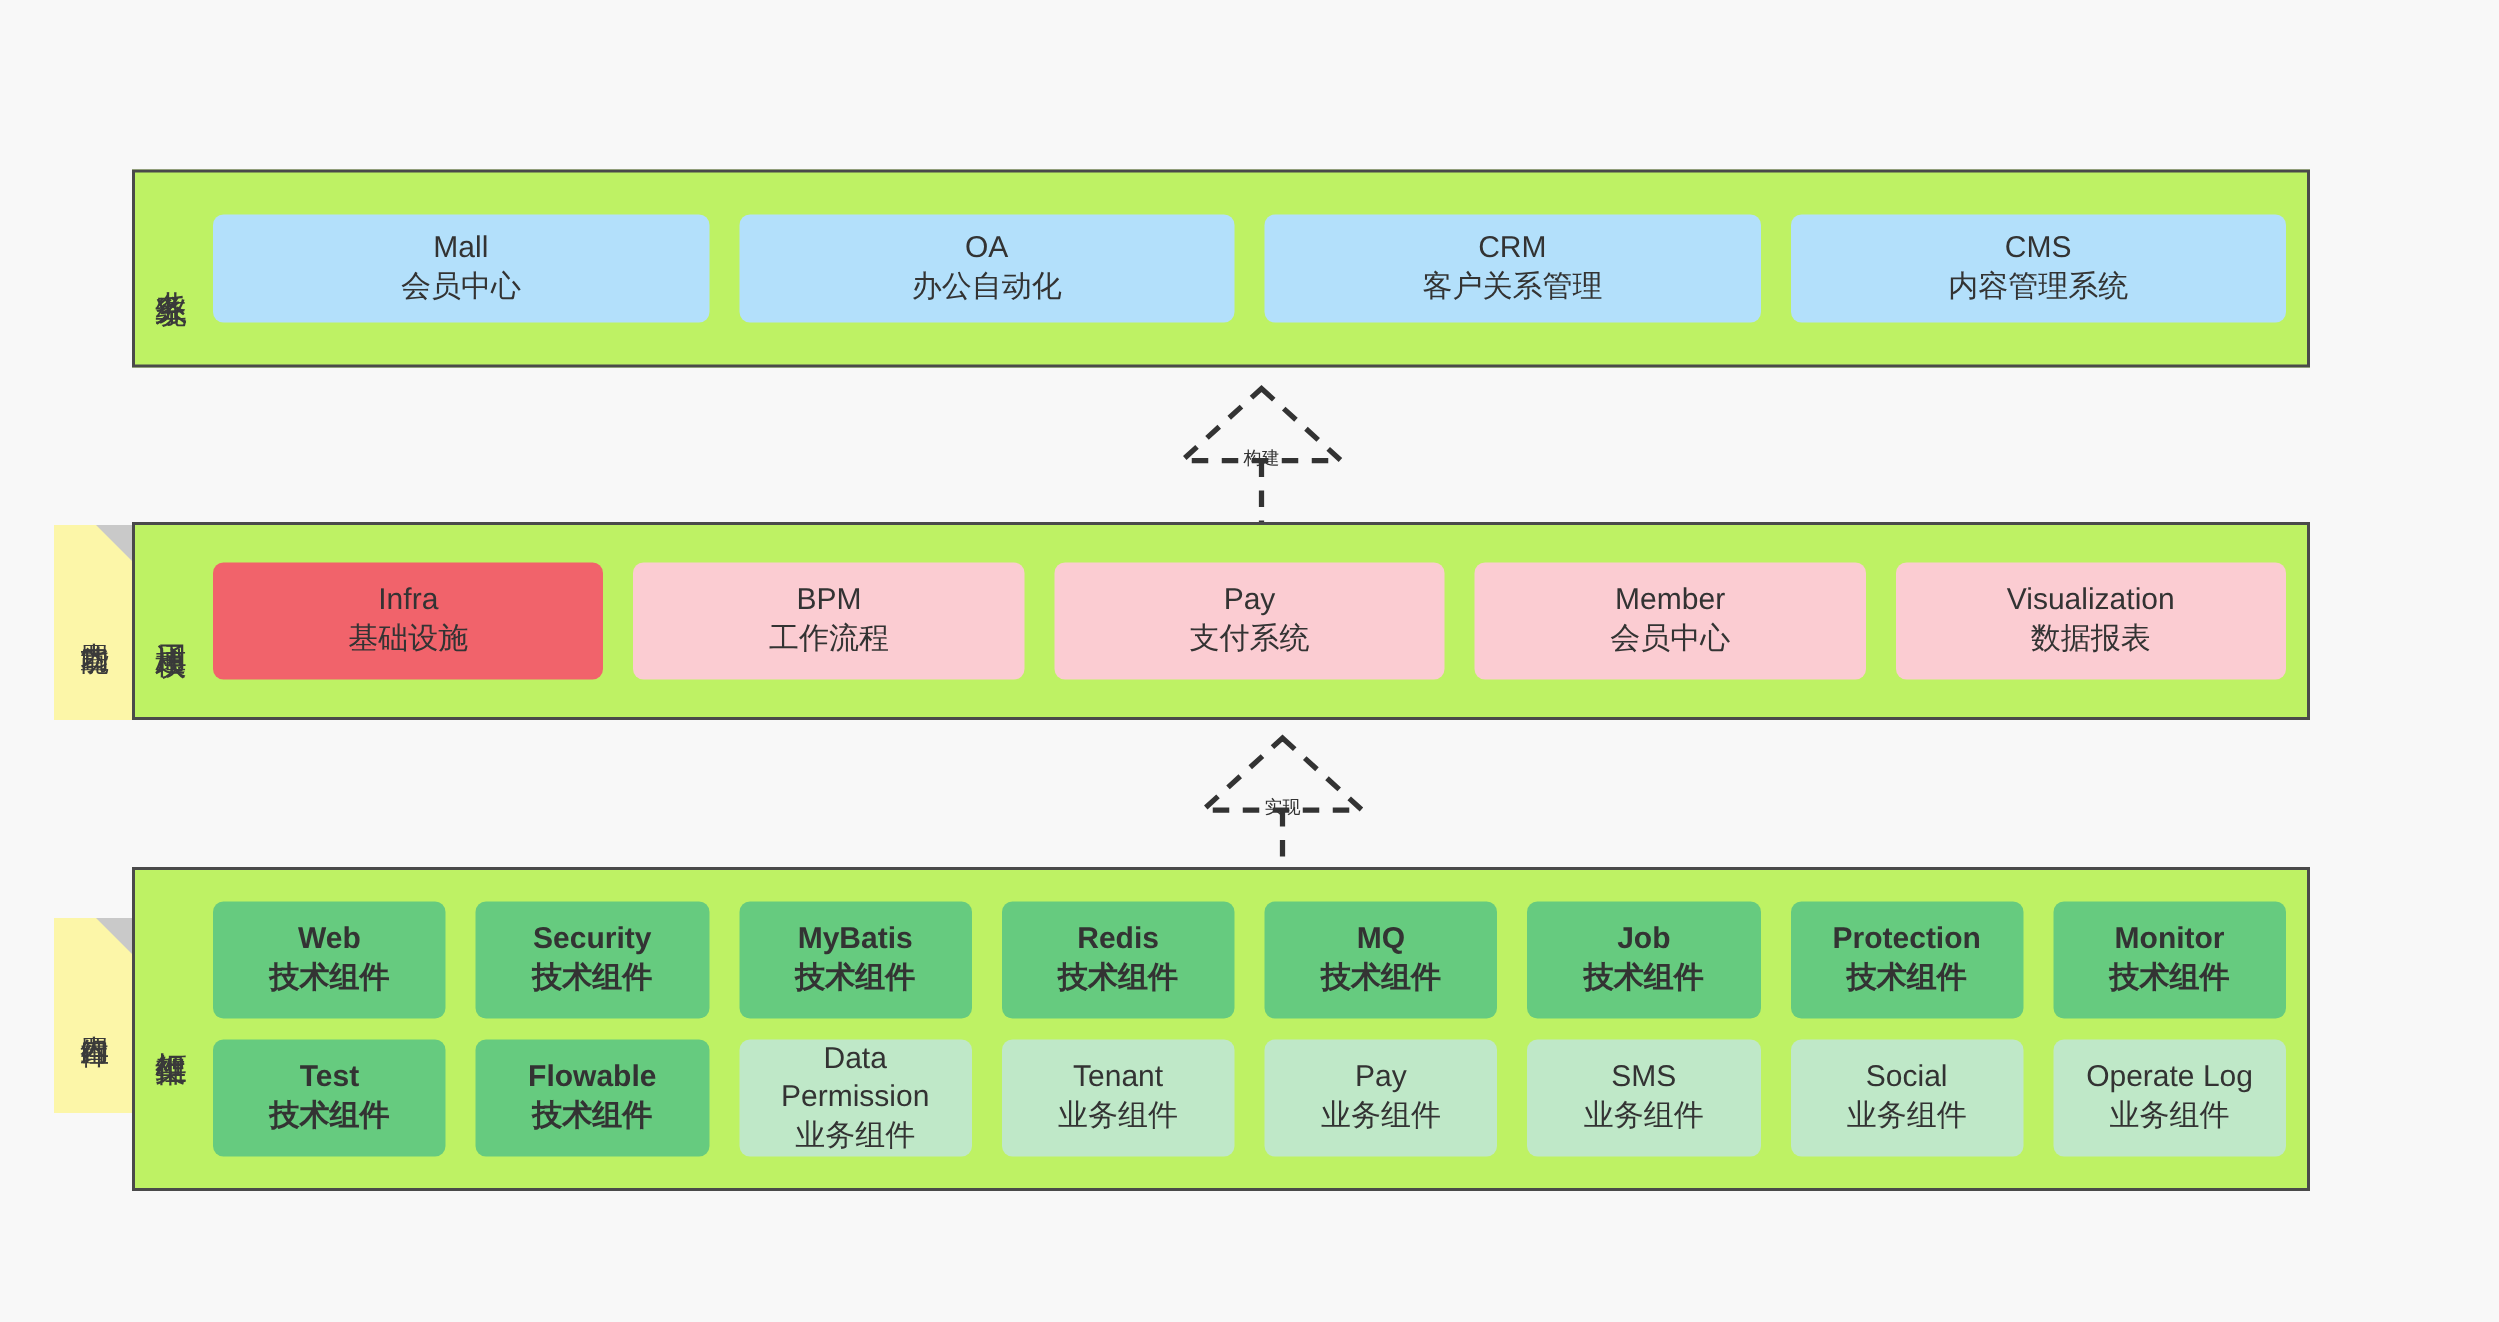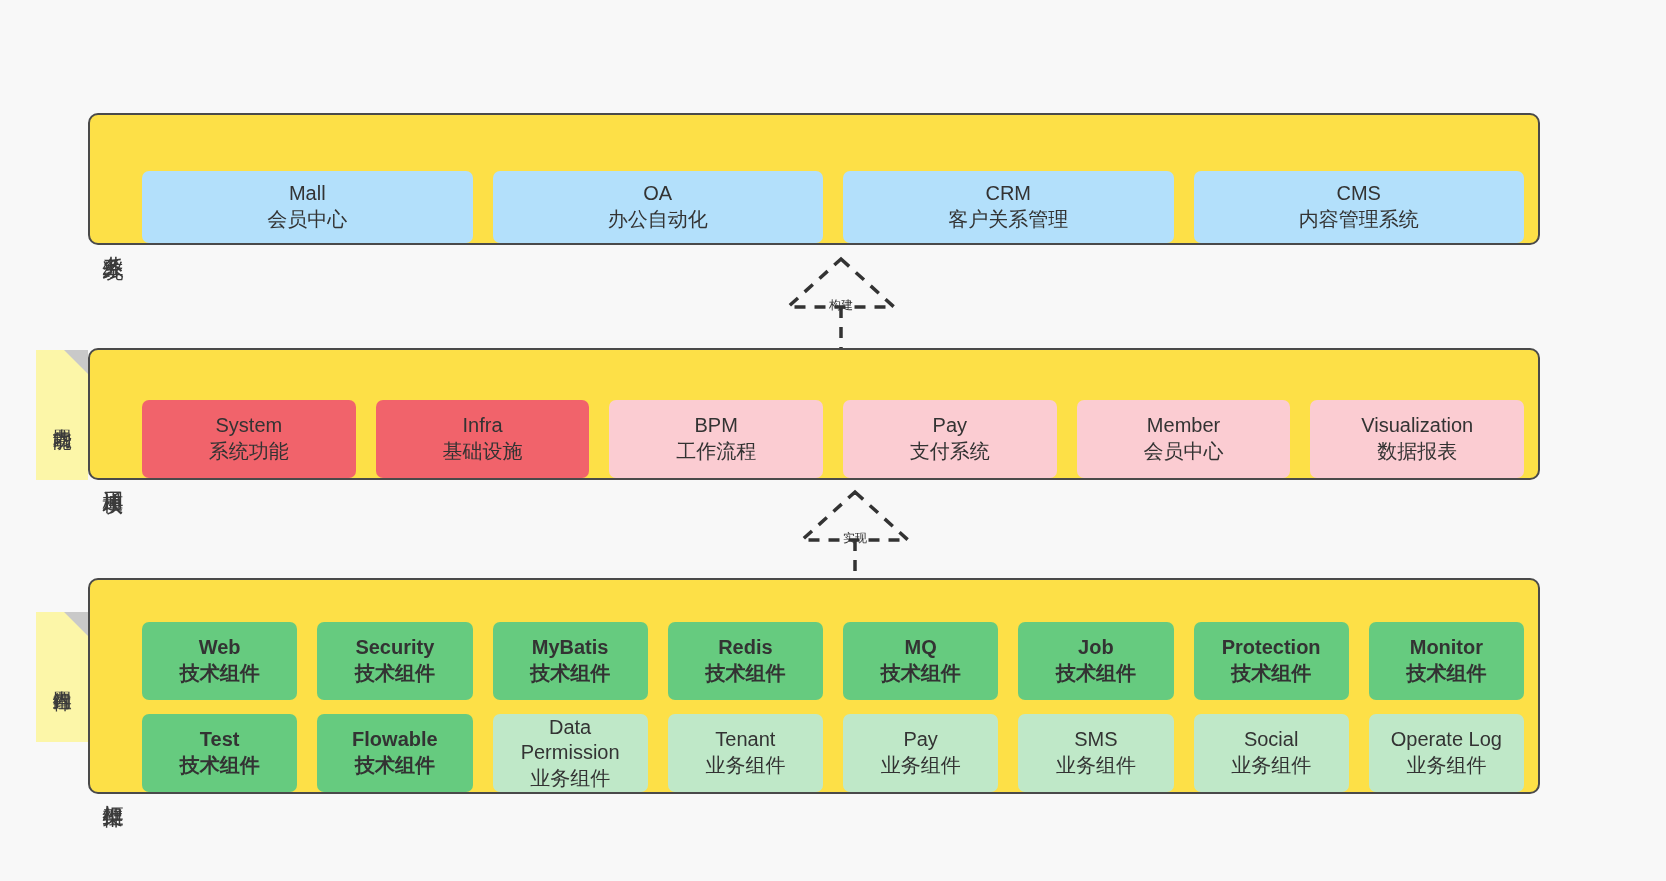--- a/index.html
+++ b/index.html
@@ -18,25 +18,25 @@
   #canvas {
     position: relative;
     width: 1666px;
     height: 881px;
   }
 
   
   .layer {
     position: absolute;
     box-sizing: border-box;
-    background: #fde047;
+    background: #bef264;
     border: 2px solid #4a4a4a;
-    border-radius: 10px;
-    display: flex;
-    align-items: flex-end;
+    border-radius: 0;
+    display: flex;
+    align-items: center;
   }
   .layer-label {
     flex: 0 0 auto;
     width: 46px;
     display: flex;
     align-items: center;
     justify-content: center;
     font-size: 21px;
     line-height: 1.15;
     letter-spacing: 1px;
@@ -186,24 +186,20 @@
   <div class="sticky" id="sticky-functions">
     <span class="fold"></span>
     <span>内置功能</span>
   </div>
 
   <div class="layer" id="layer-modules">
     <div class="layer-label">通用模块</div>
     <div class="layer-body">
       <div class="row">
         <div class="cell c-red">
-          <span class="en">System</span>
-          <span class="cn">系统功能</span>
-        </div>
-        <div class="cell c-red">
           <span class="en">Infra</span>
           <span class="cn">基础设施</span>
         </div>
         <div class="cell c-pink">
           <span class="en">BPM</span>
           <span class="cn">工作流程</span>
         </div>
         <div class="cell c-pink">
           <span class="en">Pay</span>
           <span class="cn">支付系统</span>

